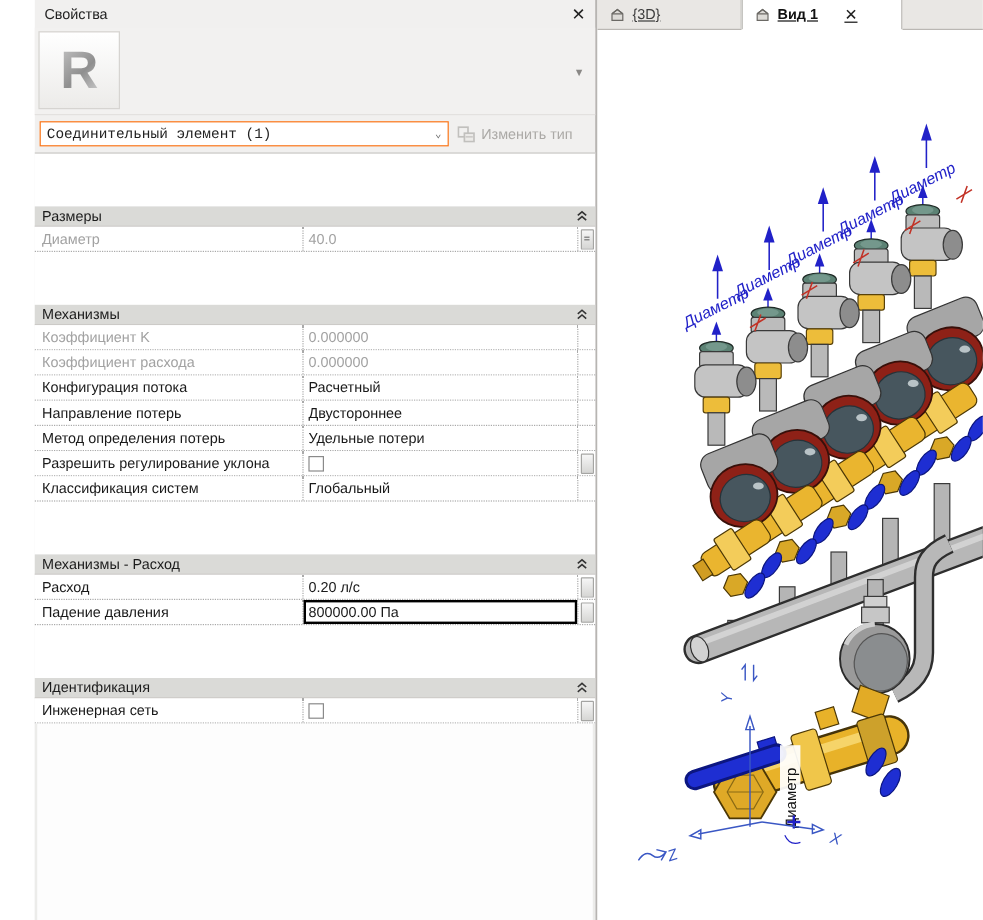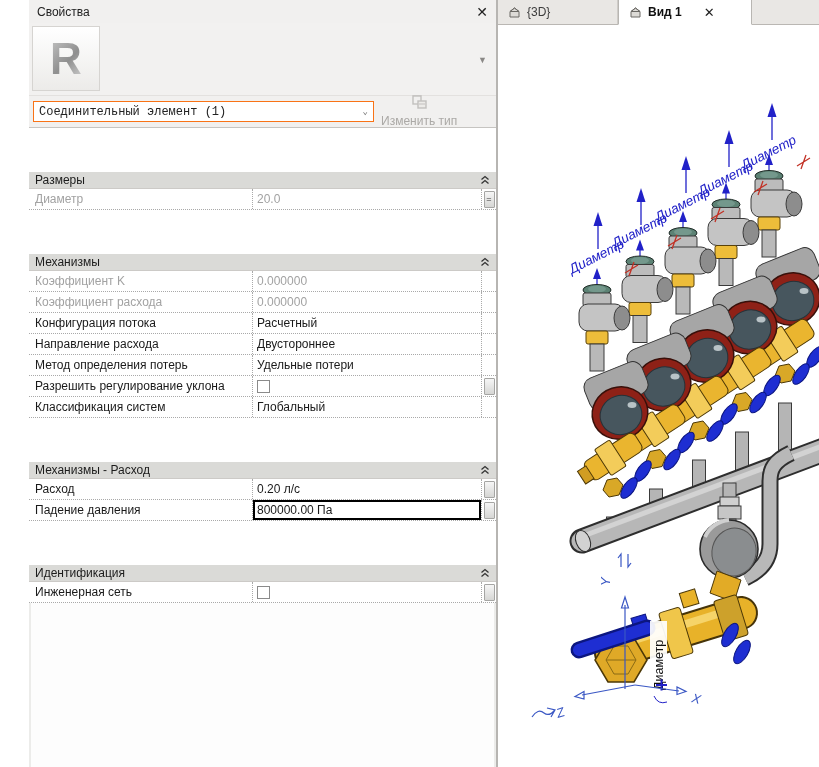--- a/index.html
+++ b/index.html
@@ -31,21 +31,21 @@
     -webkit-background-clip:text;background-clip:text;color:transparent;
   }
   .preview-arrow{position:absolute;right:9px;top:32px;color:#8a8886;font-size:9px;}
   .type-row{height:27px;display:flex;align-items:center;padding:2px 4px;gap:7px;}
   .type-select{
     width:341px;height:21px;box-sizing:border-box;background:#fff;
     border:1px solid #f97316;display:flex;align-items:center;padding:0 5px;font-family:Liberation Mono, monospace;
   }
   .type-select .val{flex:1;white-space:nowrap;overflow:hidden;color:#222;}
   .type-select .chev{color:#666;font-size:9px;}
-  .edit-type{display:flex;align-items:center;gap:5px;color:#aba9a6;flex-direction:column;}
+  .edit-type{display:flex;align-items:center;gap:5px;color:#aba9a6;}
   .edit-type svg{opacity:.55;}
 
   
   .grid{background:#fff;border-top:1px solid #c6c4c1;}
   .sec-h{
     height:16px;background:#dadad7;display:flex;align-items:center;
     padding:0 6px 0 6px;color:#1c1c1c;border-bottom:1px solid #cccac7;margin-top:44px;
   }
   .sec-h .lbl{flex:1;}
   .prow{height:21px;box-sizing:border-box;display:flex;align-items:stretch;border-bottom:1px dotted #a9a9a9;background:#fff;}
@@ -64,21 +64,21 @@
     font-size:9px;color:#333;display:flex;align-items:center;justify-content:center;
   }
   .cb{width:13px;height:13px;box-sizing:border-box;border:1px solid #8a8a8a;background:#fff;}
   .grid-rest{flex:1;background:#fdfdfd;border-left:2px solid #ececea;border-right:2px solid #ececea;}
 
   
   .main{flex:1;display:flex;flex-direction:column;background:#fff;min-width:0;}
   .tabbar{height:24px;background:#e9e7e4;display:flex;border-bottom:1px solid #bab7b3;}
   .vtab{
     display:flex;align-items:center;gap:6px;padding:0 10px;box-sizing:border-box;
-    color:#3c3c3c;border-right:1px solid #cfccc8;
+    color:#3c3c3c;border-right:1px solid #cfccc8;text-decoration:underline;
   }
   .vtab.active{
     background:#fff;font-weight:bold;color:#111;
     border-right:1px solid #b8b6b2;border-left:1px solid #b8b6b2;
     margin-bottom:-1px;border-bottom:1px solid #fff;
   }
   .vtab .tclose{margin-left:16px;font-weight:normal;font-size:13px;color:#222;}
   .canvas{flex:1;position:relative;background:#fff;}
   .canvas svg{position:absolute;left:0;top:0;}
   text{font-family:"Liberation Sans",sans-serif;}
@@ -118,21 +118,21 @@
 
     <div class="grid" id="prop-grid">
         <div class="sec-h">
           <span class="lbl">Размеры</span>
           <svg width="10" height="10" viewBox="0 0 10 10">
             <path d="M1.5 4.5 L5 1.5 L8.5 4.5 M1.5 8.5 L5 5.5 L8.5 8.5" stroke="#333" fill="none" stroke-width="1.3"></path>
           </svg>
         </div>
         <div class="prow ro">
           <div class="cell-l">Диаметр</div>
-          <div class="cell-v">20.0</div>
+          <div class="cell-v">40.0</div>
           <div class="cell-b">
             <span class="sbtn">=</span>
           </div>
         </div>
         <div class="sec-h">
           <span class="lbl">Механизмы</span>
           <svg width="10" height="10" viewBox="0 0 10 10">
             <path d="M1.5 4.5 L5 1.5 L8.5 4.5 M1.5 8.5 L5 5.5 L8.5 8.5" stroke="#333" fill="none" stroke-width="1.3"></path>
           </svg>
         </div>
@@ -145,21 +145,21 @@
           <div class="cell-l">Коэффициент расхода</div>
           <div class="cell-v">0.000000</div>
           <div class="cell-b"></div>
         </div>
         <div class="prow">
           <div class="cell-l">Конфигурация потока</div>
           <div class="cell-v">Расчетный</div>
           <div class="cell-b"></div>
         </div>
         <div class="prow">
-          <div class="cell-l">Направление расхода</div>
+          <div class="cell-l">Направление потерь</div>
           <div class="cell-v">Двустороннее</div>
           <div class="cell-b"></div>
         </div>
         <div class="prow">
           <div class="cell-l">Метод определения потерь</div>
           <div class="cell-v">Удельные потери</div>
           <div class="cell-b"></div>
         </div>
         <div class="prow">
           <div class="cell-l">Разрешить регулирование уклона</div>

